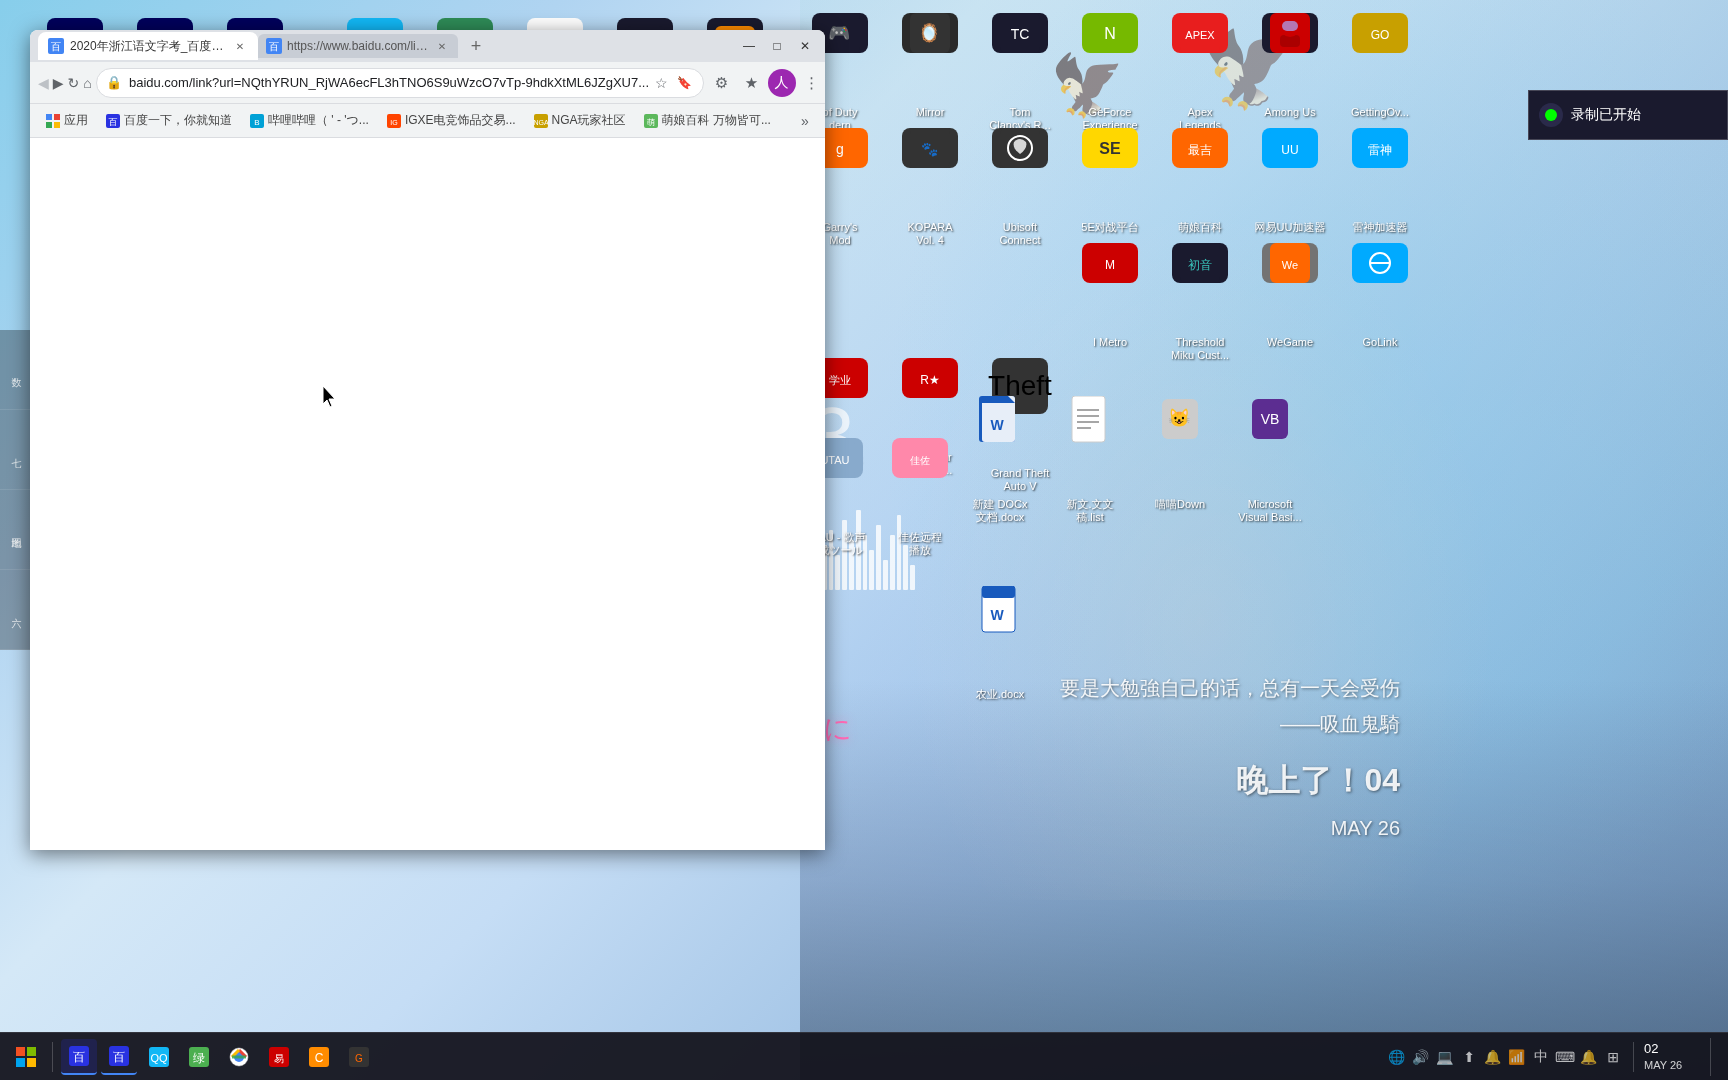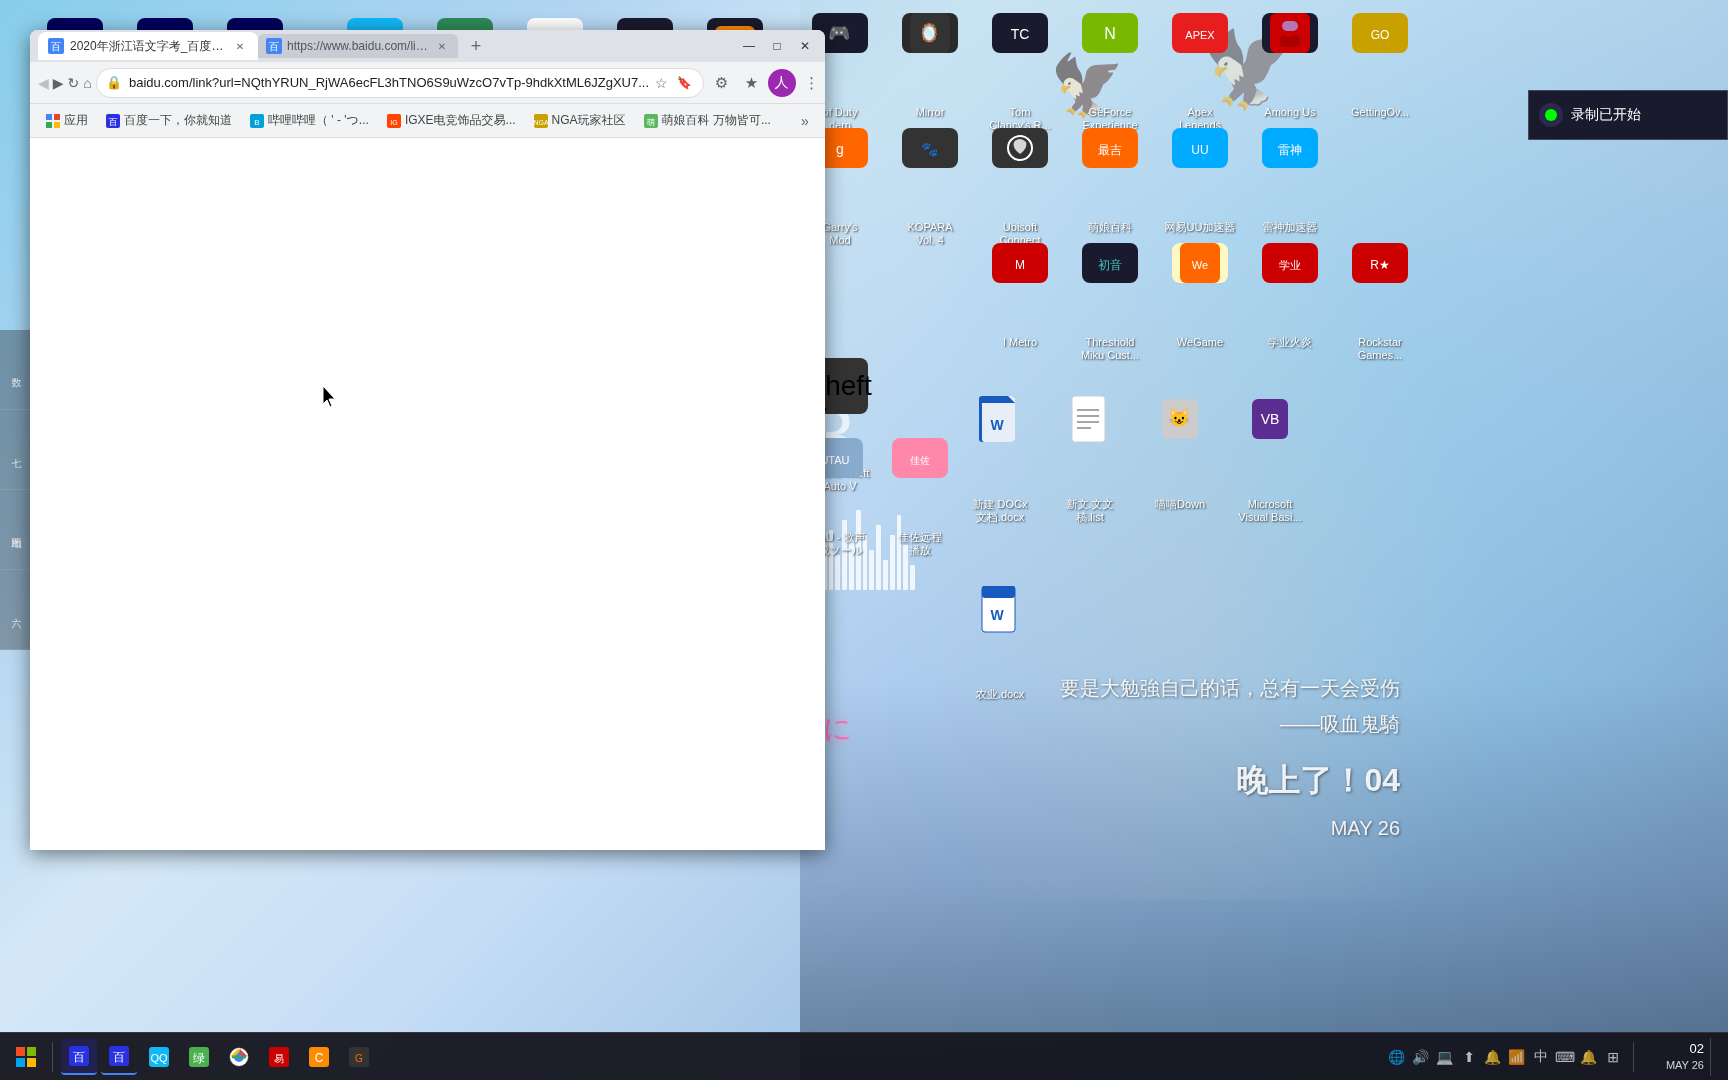--- a/index.html
+++ b/index.html
@@ -267,21 +267,21 @@
       align-items: center;
       justify-content: center;
       font-size: 14px;
       color: rgba(255,255,255,0.7);
       cursor: pointer;
     }
 
     .taskbar-clock {
       color: white;
       font-size: 12px;
-      text-align: right;
+      text-align: left;
       line-height: 1.3;
       min-width: 60px;
     }
 
     .taskbar-date {
       font-size: 11px;
       color: rgba(255,255,255,0.8);
     }
 
     
@@ -601,21 +601,21 @@
     .icon-getting-over { background: #c8a000; }
     .icon-garry { background: #ff6600; }
     .icon-kopara { background: #333; }
     .icon-ubisoft { background: #333; }
     .icon-5e { background: #ffd700; }
     .icon-best { background: #ff6600; }
     .icon-uu { background: #00aaff; }
     .icon-snow { background: #00aaff; }
     .icon-metro { background: #c00; }
     .icon-threshold { background: #1a1a2e; }
-    .icon-wegame { background: #fef9c3; }
+    .icon-wegame { background: #737373; }
     .icon-golink { background: #00aaff; }
     .icon-steam { background: #1b2838; }
     .icon-xuexi { background: #cc0000; }
     .icon-rockstar { background: #cc0000; }
     .icon-gta { background: #333; }
     .icon-utau { background: #88aacc; }
     .icon-live2d { background: #ff88aa; }
   </style>
 </head>
 <body>
@@ -763,20 +763,29 @@
       <div class="icon-img icon-ubisoft">
         <svg width="40" height="40" viewBox="0 0 40 40">
             <rect width="40" height="40" fill="#333" rx="6"></rect>
             <circle cx="20" cy="20" r="12" fill="none" stroke="white" stroke-width="2"></circle>
             <path d="M14 14 Q20 8 26 14 Q28 20 20 26 Q12 20 14 14Z" fill="white" opacity="0.8"></path>
           </svg>
       </div>
       <div class="icon-label">Ubisoft<br>Connect</div>
     </div>
     <div class="desktop-icon">
+      <div class="icon-img icon-5e">
+        <svg width="40" height="40" viewBox="0 0 40 40">
+            <rect width="40" height="40" fill="#ffd700" rx="6"></rect>
+            <text x="20" y="26" text-anchor="middle" fill="#333" font-size="16" font-weight="bold">SE</text>
+          </svg>
+      </div>
+      <div class="icon-label">5E对战平台</div>
+    </div>
+    <div class="desktop-icon">
       <div class="icon-img icon-best">
         <svg width="40" height="40" viewBox="0 0 40 40">
             <rect width="40" height="40" fill="#ff6600" rx="6"></rect>
             <text x="20" y="26" text-anchor="middle" fill="white" font-size="12">最吉</text>
           </svg>
       </div>
       <div class="icon-label">萌娘百科</div>
     </div>
     <div class="desktop-icon">
       <div class="icon-img icon-uu">
@@ -819,20 +828,30 @@
       <div class="icon-label">Threshold<br>Miku Cust...</div>
     </div>
     <div class="desktop-icon">
       <div class="icon-img icon-wegame">
         <svg width="40" height="40" viewBox="0 0 40 40">
             <rect width="40" height="40" fill="#ff6600" rx="6"></rect>
             <text x="20" y="26" text-anchor="middle" fill="white" font-size="11">We</text>
           </svg>
       </div>
       <div class="icon-label">WeGame</div>
+    </div>
+    <div class="desktop-icon">
+      <div class="icon-img icon-golink">
+        <svg width="40" height="40" viewBox="0 0 40 40">
+            <rect width="40" height="40" fill="#00aaff" rx="6"></rect>
+            <circle cx="20" cy="20" r="10" fill="none" stroke="white" stroke-width="2"></circle>
+            <line x1="10" y1="20" x2="30" y2="20" stroke="white" stroke-width="2"></line>
+          </svg>
+      </div>
+      <div class="icon-label">GoLink</div>
     </div>
     <div class="desktop-icon">
       <div class="icon-img icon-xuexi">
         <svg width="40" height="40" viewBox="0 0 40 40">
             <rect width="40" height="40" fill="#cc0000" rx="6"></rect>
             <text x="20" y="26" text-anchor="middle" fill="white" font-size="11">学业</text>
           </svg>
       </div>
       <div class="icon-label">学业火炎</div>
     </div>

